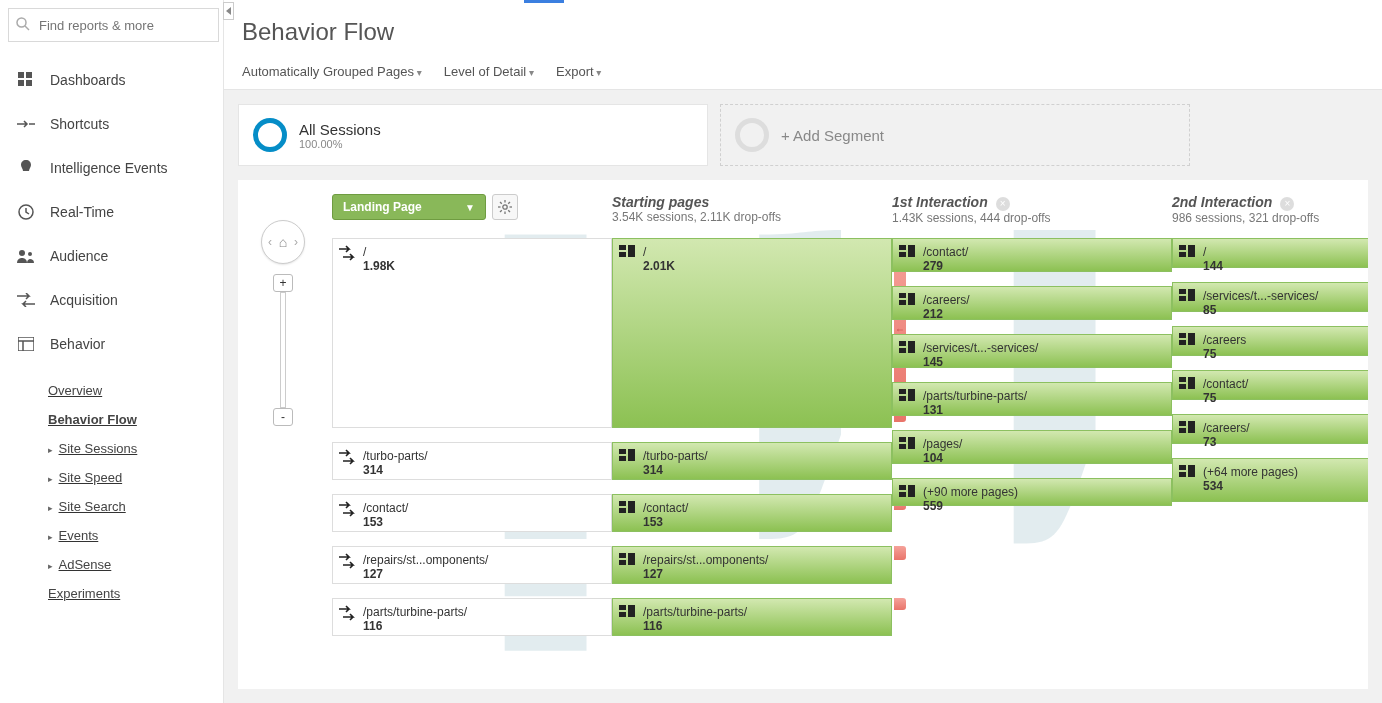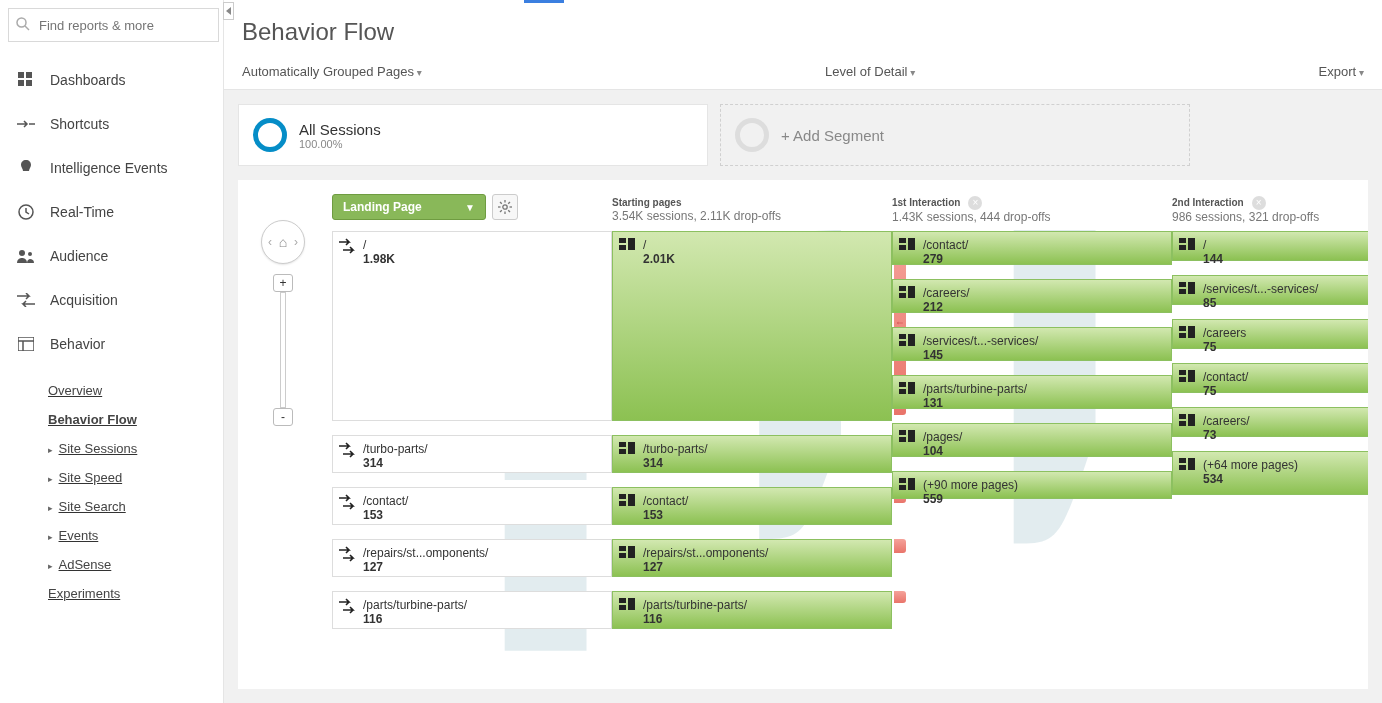--- a/index.html
+++ b/index.html
@@ -22,21 +22,21 @@
 .subnav { list-style: none; padding-left: 48px; padding-bottom: 8px; text-decoration: underline; }
 .subnav li { padding: 7px 0; font-size: 13px; color: #444; cursor: pointer; }
 .subnav li.caret::before { content: "▸"; font-size: 9px; margin-right: 6px; color: #666; display: inline-block; }
 .subnav li.active { font-weight: 700; }
 
 
 .main { flex: 1; display: flex; flex-direction: column; background: #f1f1f1; overflow: hidden; }
 .main-header { background: #fff; border-bottom: 1px solid #e5e5e5; padding: 18px 18px 10px 18px; position: relative; }
 .top-blue-tab { position: absolute; top: 0; left: 300px; width: 40px; height: 3px; background: #3b7fe0; }
 .page-title { font-size: 24px; font-weight: 400; color: #555; margin-bottom: 18px; }
-.toolbar { display: flex; gap: 22px; font-size: 13px; color: #555; justify-content: space-between; }
+.toolbar { display: flex; gap: 22px; font-size: 13px; color: #555; }
 .toolbar span { cursor: pointer; }
 .toolbar span::after { content: " ▾"; font-size: 10px; color: #888; }
 
 .segments { display: flex; gap: 12px; padding: 14px; background: #f1f1f1; }
 .segment-card { background: #fff; border: 1px solid #e5e5e5; flex: 1; max-width: 470px; height: 62px; display: flex; align-items: center; padding: 0 14px; }
 .segment-add { flex: 1; max-width: 470px; height: 62px; border: 1px dashed #d0d0d0; display: flex; align-items: center; padding: 0 14px; cursor: pointer; }
 .seg-ring { width: 34px; height: 34px; border: 5px solid #058dc7; border-radius: 50%; margin-right: 12px; flex-shrink: 0; }
 .seg-ring.gray { border-color: #ddd; }
 .seg-text .t1 { font-size: 15px; color: #333; }
 .seg-text .t2 { font-size: 11px; color: #888; }
@@ -48,22 +48,22 @@
 .home-ctl .home-glyph { font-size: 14px; color: #888; }
 .home-ctl::before, .home-ctl::after { position: absolute; font-size: 12px; color: #aaa; top: 50%; transform: translateY(-50%); }
 .home-ctl::before { content: "‹"; left: 6px; }
 .home-ctl::after  { content: "›"; right: 6px; }
 .zoom-ctl { width: 20px; margin: 0 auto; }
 .zoom-btn { width: 20px; height: 18px; border: 1px solid #bbb; background: #fff; display: flex; align-items: center; justify-content: center; font-size: 12px; cursor: pointer; border-radius: 3px; }
 .zoom-track { width: 6px; height: 116px; background: #fff; border: 1px solid #ccc; margin: 0 auto; position: relative; }
 
 .columns { display: flex; padding-left: 94px; height: 100%; position: relative; }
 .col { width: 280px; flex-shrink: 0; position: relative; padding-top: 4px; }
-.col-header { margin-bottom: 3px; min-height: 34px; }
-.col-header .h1 { font-size: 10px; font-weight: 700; color: #555; }
+.col-header { margin-bottom: 10px; min-height: 34px; }
+.col-header .h1 { font-size: 14px; font-weight: 700; color: #555; font-style: italic; }
 .col-header .h2 { font-size: 12px; color: #777; }
 .col-header .close-x { display: inline-flex; width: 14px; height: 14px; border-radius: 50%; background: #ddd; color: #fff; align-items: center; justify-content: center; font-size: 10px; margin-left: 8px; cursor: pointer; vertical-align: middle; }
 
 .dim-dropdown { display: inline-flex; align-items: center; background: #89b859; border: 1px solid #6f9c41; color: #fff; font-size: 12px; font-weight: 700; padding: 5px 10px; border-radius: 3px; width: 154px; justify-content: space-between; }
 .dim-dropdown .dd-car { font-size: 10px; }
 .gear-btn { display: inline-flex; width: 26px; height: 26px; border: 1px solid #ccc; background: #f7f7f7; align-items: center; justify-content: center; margin-left: 6px; border-radius: 3px; cursor: pointer; vertical-align: top; color: #777; }
 
 .nodes { display: flex; flex-direction: column; gap: 14px; }
 .node { position: relative; }
 .node-box { background: linear-gradient(#d2e8b0, #8cc152); border: 1px solid #8cc060; padding: 6px 8px 6px 30px; position: relative; }

